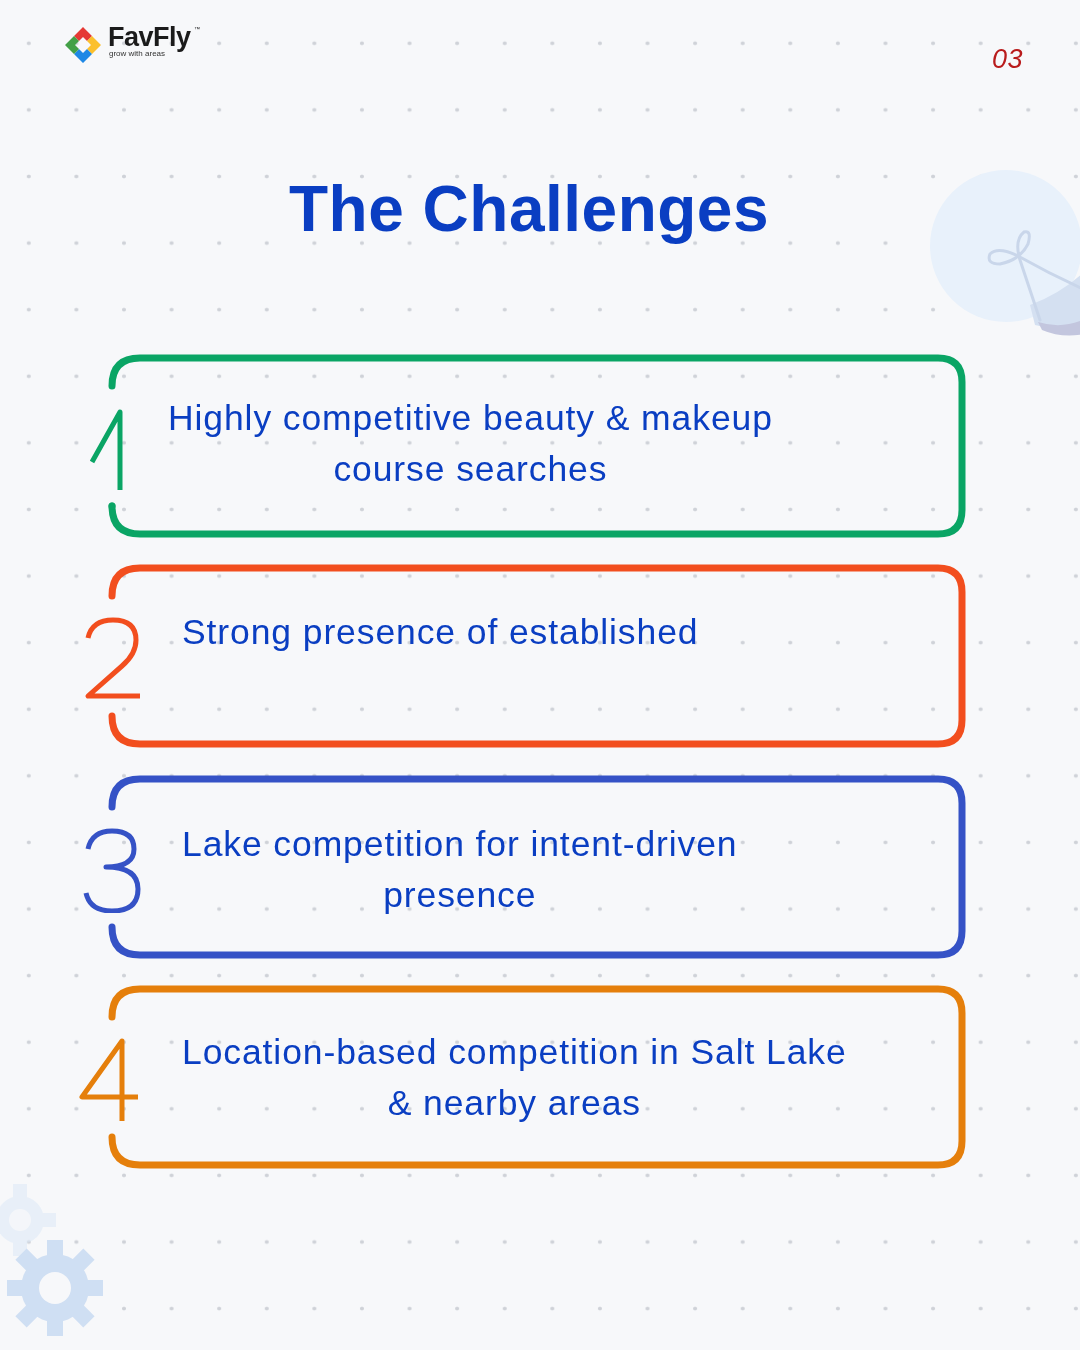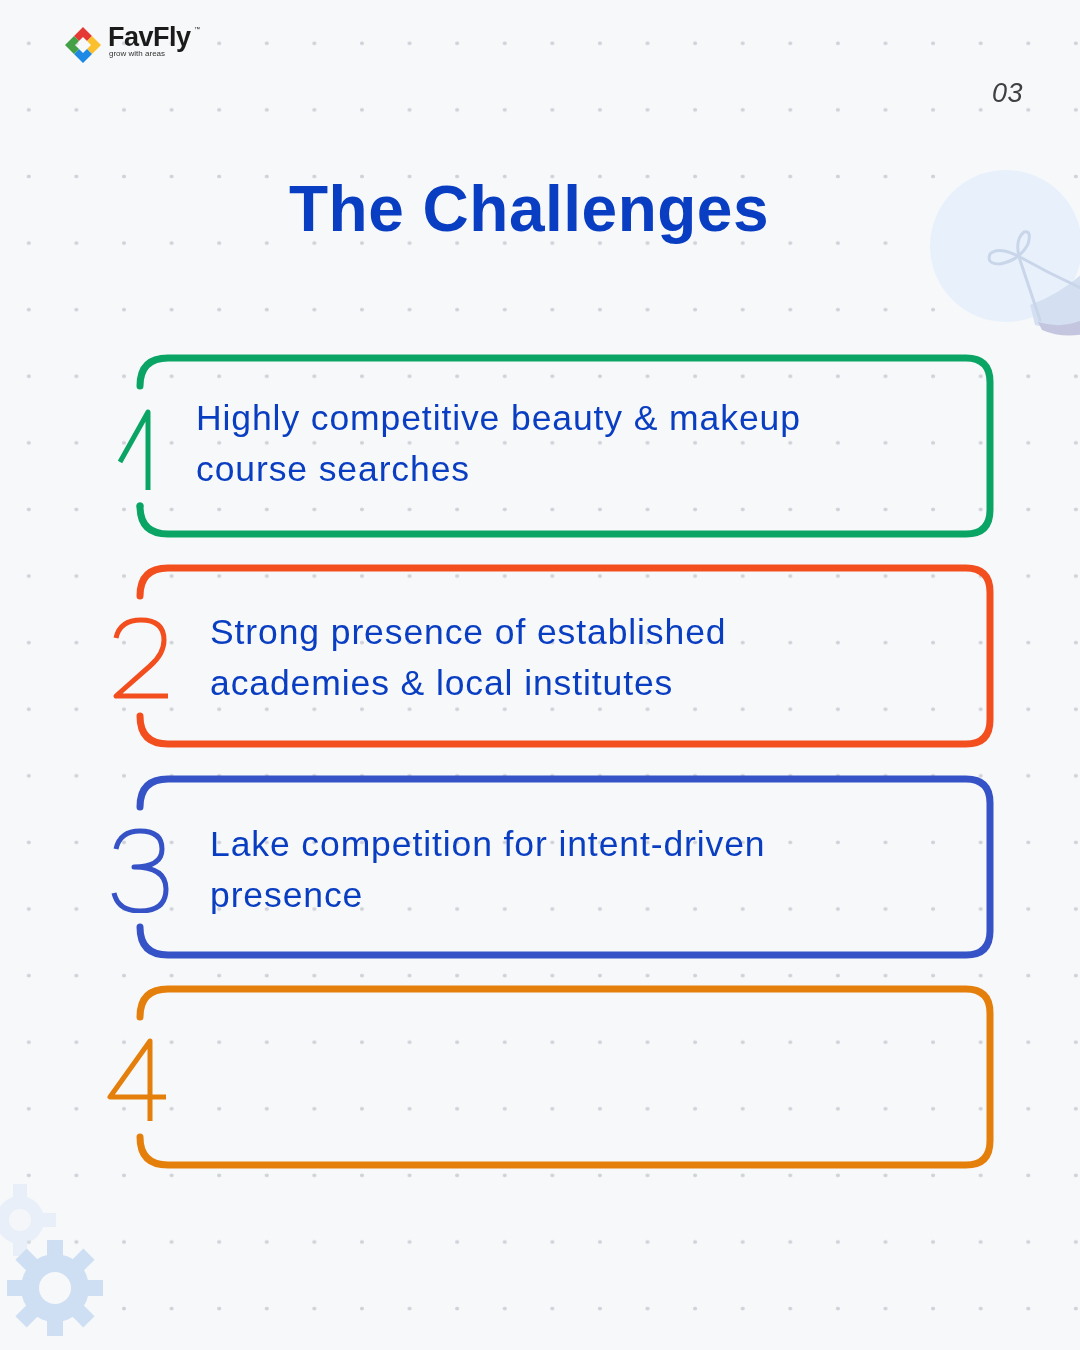--- a/index.html
+++ b/index.html
@@ -17,32 +17,32 @@
   }
   .logo {
     position: absolute; left: 62px; top: 24px; display: flex; align-items: flex-start; z-index: 2;
   }
   .logo-mark { width: 42px; height: 42px; position: relative; }
   .logo-text { margin-left: 4px; display: flex; flex-direction: column; line-height: 1; }
   .logo-name { font-size: 27px; font-weight: bold; color: #1b1b1b; letter-spacing: -0.5px; position: relative; }
   .logo-tm { font-size: 6px; position: absolute; top: 2px; right: -9px; font-weight: normal; }
   .logo-tag { font-size: 8px; color: #333; margin-top: -1px; margin-left: 1px; }
   .page-num {
-    position: absolute; left: 992px; top: 44px; font-size: 27px; color: #404040;
-    font-style: italic; letter-spacing: 0.5px; z-index: 2; margin-top: 34px;
+    position: absolute; left: 992px; top: 44px; font-size: 27px; color: #b91c1c;
+    font-style: italic; letter-spacing: 0.5px; z-index: 2;
   }
   .bulb { position: absolute; left: 920px; top: 160px; z-index: 1; }
   .gear-big { position: absolute; left: 2px; top: 1238px; z-index: 1; }
   .gear-small { position: absolute; left: -20px; top: 1180px; z-index: 1; opacity: 0.55; }
   .title {
     position: absolute; left: 0; width: 1058px; top: 172px; text-align: center;
     font-size: 64px; font-weight: bold; color: #0a3ec2; letter-spacing: 0.5px; z-index: 2;
   }
   .card {
-    position: absolute; left: 136px; width: 858px; height: 159px; z-index: 2;
+    position: absolute; left: 108px; width: 858px; height: 159px; z-index: 2; text-align: center;
   }
   .card svg { position: absolute; left: 0; top: 0; }
   .card-num {
     position: absolute; font-size: 100px; font-weight: normal; line-height: 1;
     background: transparent;
   }
   .card-text {
     position: absolute; font-size: 35.5px; line-height: 51px; color: #0a3ec2;
     letter-spacing: 0.9px; white-space: nowrap;
   }
@@ -129,21 +129,20 @@
 <div class="card" style="top:564px;">
   <svg width="858" height="184" viewBox="0 0 858 184">
     <path d="M4 32 Q4 4 32 4 L830 4 Q854 4 854 28 L854 156 Q854 180 830 180 L32 180 Q4 180 4 152" fill="none" stroke="#f24e1e" stroke-width="7" stroke-linecap="round"></path>
   </svg>
   <svg class="card-num" style="left:-26px;top:52px;" width="62" height="86" viewBox="0 0 62 86">
     <path d="M6 22 Q10 4 31 4 Q54 4 54 24 Q54 38 40 50 L6 80 L58 80" fill="none" stroke="#f24e1e" stroke-width="5" stroke-linejoin="round"></path>
   </svg>
 
   <div class="card-text" style="left:74px;top:43px;">
     <div>Strong presence of established</div>
-    <div>academies &amp; local institutes</div>
   </div>
 </div>
 
 <div class="card" style="top:775px;">
   <svg width="858" height="184" viewBox="0 0 858 184">
     <path d="M4 32 Q4 4 32 4 L830 4 Q854 4 854 28 L854 156 Q854 180 830 180 L32 180 Q4 180 4 152" fill="none" stroke="#3552c6" stroke-width="7" stroke-linecap="round"></path>
   </svg>
   <svg class="card-num" style="left:-26px;top:52px;" width="62" height="86" viewBox="0 0 62 86">
     <path d="M6 22 Q10 4 30 4 Q52 4 52 22 Q52 40 24 40 Q56 40 56 62 Q56 84 30 84 Q8 84 4 66" fill="none" stroke="#3552c6" stroke-width="5" stroke-linejoin="round"></path>
   </svg>
@@ -155,13 +154,17 @@
 </div>
 
 <div class="card" style="top:985px;">
   <svg width="858" height="184" viewBox="0 0 858 184">
     <path d="M4 32 Q4 4 32 4 L830 4 Q854 4 854 28 L854 156 Q854 180 830 180 L32 180 Q4 180 4 152" fill="none" stroke="#e57f0b" stroke-width="7" stroke-linecap="round"></path>
   </svg>
   <svg class="card-num" style="left:-30px;top:52px;" width="62" height="86" viewBox="0 0 62 86">
     <path d="M44 84 L44 4 L4 60 L60 60" fill="none" stroke="#e57f0b" stroke-width="5" stroke-linejoin="round"></path>
   </svg>
 
+  <div class="card-text" style="left:74px;top:42px;">
+    <div>Location-based competition in Salt Lake</div>
+    <div>&amp; nearby areas</div>
+  </div>
 </div>
 
 </body></html>

